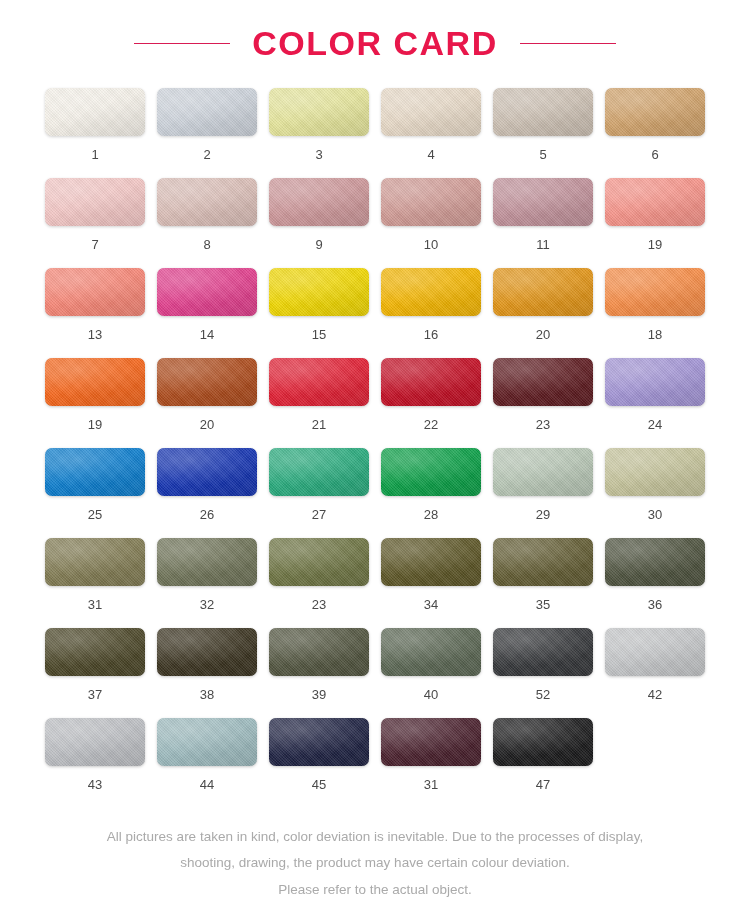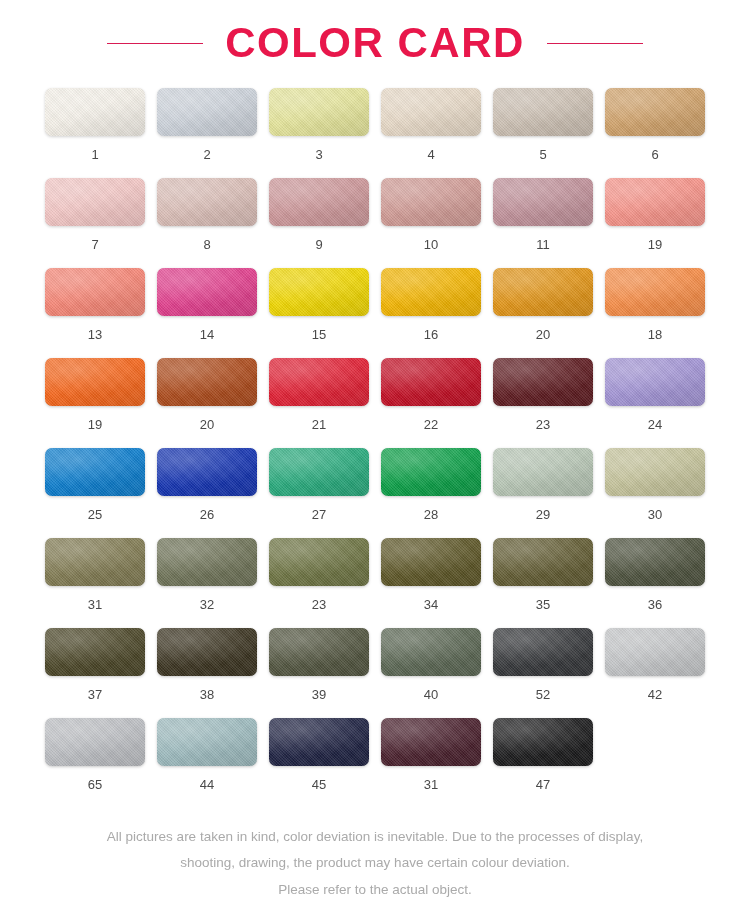--- a/index.html
+++ b/index.html
@@ -22,21 +22,21 @@
     align-items: center;
     justify-content: center;
     gap: 22px;
   }
   .rule {
     width: 96px;
     height: 1px;
     background: #d81b53;
   }
   .title {
-    font-size: 42px;
+    font-size: 34px;
     font-weight: bold;
     letter-spacing: 1.5px;
     color: #e8174b;
     font-family: "Liberation Sans", sans-serif;
     white-space: nowrap;
   }
 
   
   .grid {
     width: 672px;
@@ -276,21 +276,21 @@
     <div class="cell">
       <div class="swatch" style="background-color: rgb(52, 54, 57);"></div>
       <div class="swatch-label">52</div>
     </div>
     <div class="cell">
       <div class="swatch" style="background-color: rgb(195, 197, 199);"></div>
       <div class="swatch-label">42</div>
     </div>
     <div class="cell">
       <div class="swatch" style="background-color: rgb(188, 190, 194);"></div>
-      <div class="swatch-label">65</div>
+      <div class="swatch-label">43</div>
     </div>
     <div class="cell">
       <div class="swatch" style="background-color: rgb(156, 185, 189);"></div>
       <div class="swatch-label">44</div>
     </div>
     <div class="cell">
       <div class="swatch" style="background-color: rgb(30, 34, 66);"></div>
       <div class="swatch-label">45</div>
     </div>
     <div class="cell">

